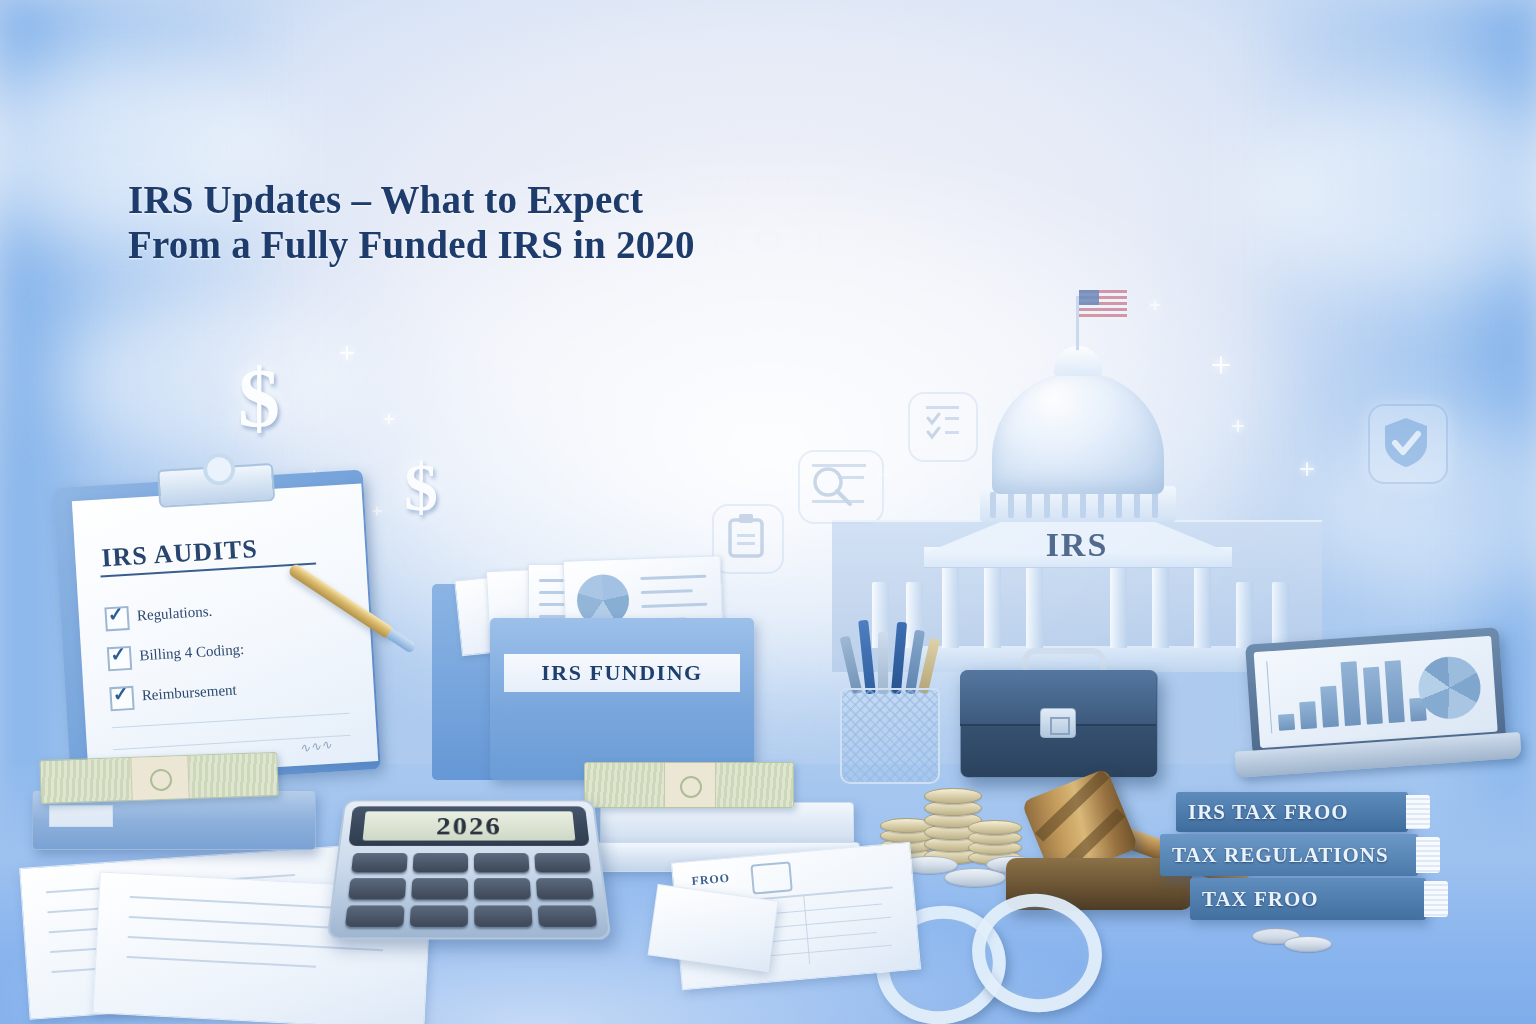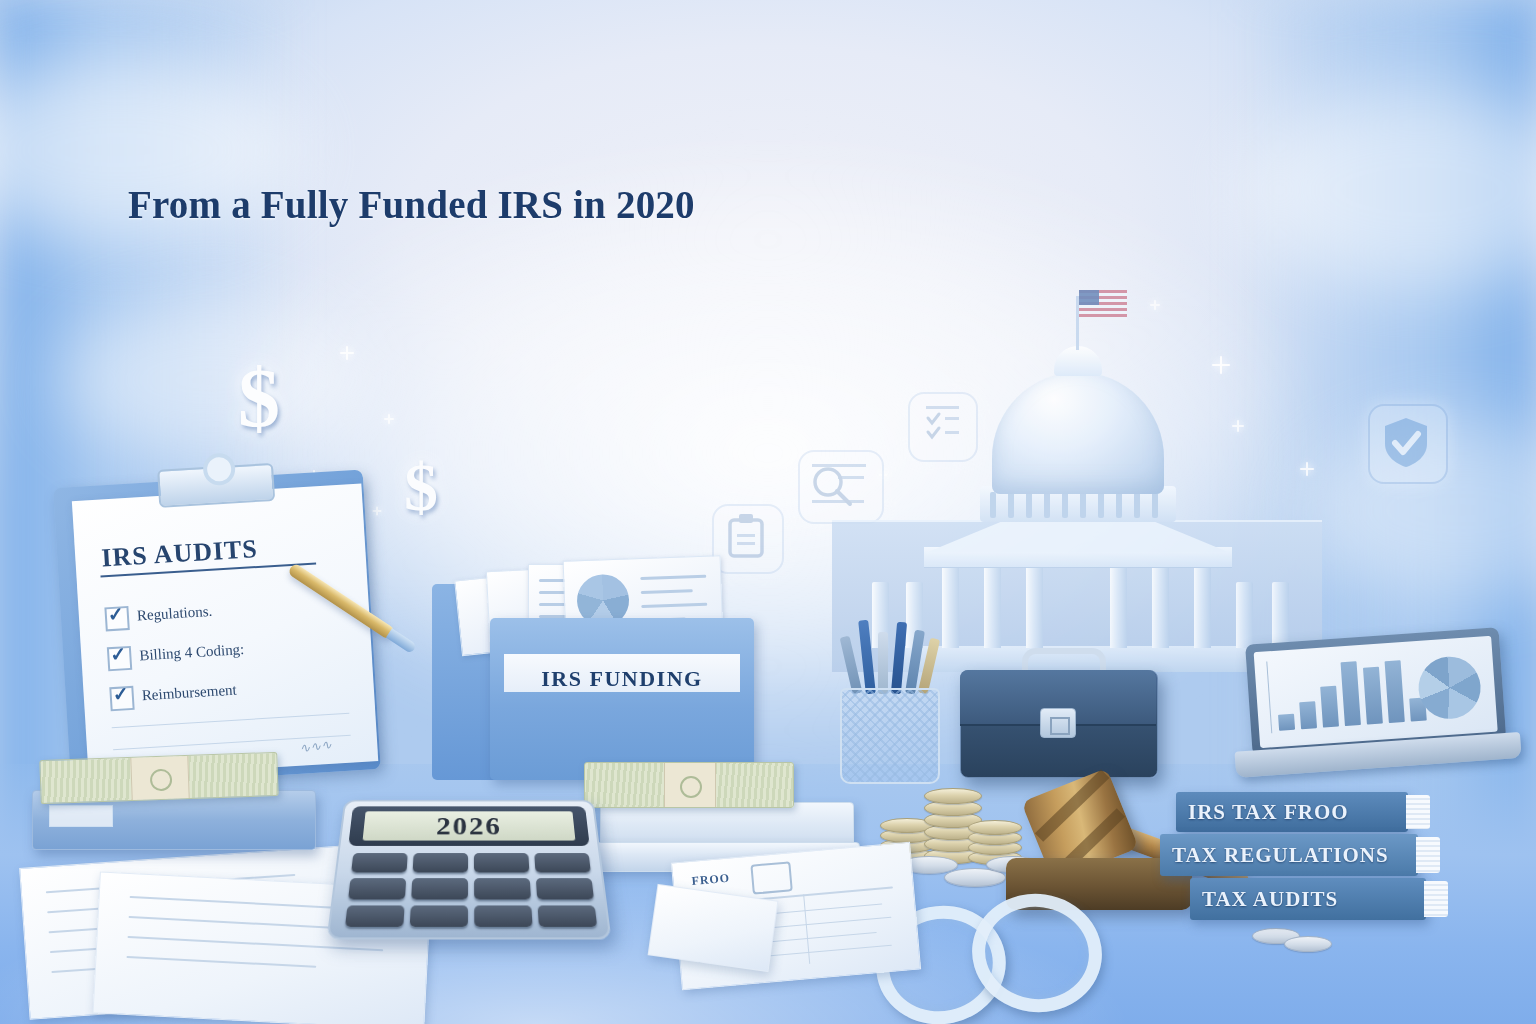--- a/index.html
+++ b/index.html
@@ -106,21 +106,21 @@
   
   #folder{left:432px;top:556px;width:330px;height:230px;}
   .fd-back{position:absolute;left:0;top:28px;width:86px;height:196px;border-radius:5px 0 0 5px;
      background:linear-gradient(180deg,#8bb4e4,#6698d6);}
   .fd-doc{position:absolute;background:linear-gradient(160deg,#ffffff,#e6eef9);
      box-shadow:1px 2px 5px rgba(70,105,155,.25);border:1px solid #dbe7f5;}
   .fd-front{position:absolute;left:58px;top:62px;width:264px;height:162px;border-radius:5px;
      background:linear-gradient(180deg,#9cc0e9 0%,#7aa7dd 55%,#6b9cd6 100%);
      box-shadow:3px 5px 12px rgba(55,90,140,.35);}
   .fd-label{position:absolute;left:14px;top:36px;width:236px;height:38px;
-     background:linear-gradient(180deg,#f7fafe,#e6eef9);display:flex;align-items:flex-end;justify-content:center;}
+     background:linear-gradient(180deg,#f7fafe,#e6eef9);display:flex;align-items:center;justify-content:center;}
   .fd-label span{font-size:22px;font-weight:700;color:#1f3f6d;letter-spacing:1.5px;}
   .docline{position:absolute;height:3px;background:#b9cee6;border-radius:2px;}
 
   
   #calc{left:336px;top:790px;width:266px;height:150px;transform:perspective(420px) rotateX(22deg);}
   .calc-body{position:absolute;inset:0;border-radius:12px;
      background:linear-gradient(180deg,#e7eef7 0%,#c9d8ea 55%,#9fb6d1 100%);
      box-shadow:4px 8px 16px rgba(55,90,140,.4);border:2px solid #b4c7dd;}
   .calc-top{position:absolute;left:8px;top:6px;right:8px;height:46px;border-radius:8px;
      background:linear-gradient(180deg,#46556b,#2f3c4e);}
@@ -239,20 +239,21 @@
   <div class="sparkle" style="left:384px;top:414px;width:10px;height:10px;opacity:.8;"></div>
   <div class="sparkle" style="left:306px;top:470px;width:16px;height:16px;opacity:.85;"></div>
   <div class="sparkle" style="left:372px;top:506px;width:9px;height:9px;opacity:.7;"></div>
   <div class="sparkle" style="left:1212px;top:356px;width:18px;height:18px;opacity:.95;"></div>
   <div class="sparkle" style="left:1232px;top:420px;width:12px;height:12px;opacity:.8;"></div>
   <div class="sparkle" style="left:1300px;top:462px;width:14px;height:14px;opacity:.85;"></div>
   <div class="sparkle" style="left:1150px;top:300px;width:10px;height:10px;opacity:.7;"></div>
   <div class="sparkle" style="left:878px;top:470px;width:9px;height:9px;opacity:.6;"></div>
 
   <div class="headline">
+    <span class="l1">IRS Updates – What to Expect</span>
     <span class="l2">From a Fully Funded IRS in 2020</span>
   </div>
 
   <div class="ghost" style="left:908px;top:392px;width:66px;height:66px;">
     <div class="card"></div>
     <svg width="66" height="66" viewBox="0 0 66 66" aria-hidden="true">
       <path d="M20 26 l4 5 7-9" stroke="#5b83b8" stroke-width="3" fill="none" stroke-linecap="round"></path>
       <path d="M20 40 l4 5 7-9" stroke="#5b83b8" stroke-width="3" fill="none" stroke-linecap="round"></path>
       <rect x="37" y="25" width="14" height="3" fill="#7ba0cd"></rect>
       <rect x="37" y="39" width="14" height="3" fill="#7ba0cd"></rect>
@@ -304,20 +305,21 @@
     <div class="col" style="left:278px;"></div>
     <div class="col" style="left:320px;"></div>
     <div class="col" style="left:362px;"></div>
     <div class="col" style="left:40px;height:66px;"></div>
     <div class="col" style="left:74px;height:66px;"></div>
     <div class="col" style="left:404px;height:66px;"></div>
     <div class="col" style="left:440px;height:66px;"></div>
 
     <div class="entab"></div>
     <div class="pediment"></div>
+    <div class="cap-title">IRS</div>
 
     <div class="drum">
       <div class="dcol" style="left:10px;"></div>
         <div class="dcol" style="left:28px;"></div>
       <div class="dcol" style="left:46px;"></div>
         <div class="dcol" style="left:64px;"></div>
       <div class="dcol" style="left:82px;"></div>
         <div class="dcol" style="left:100px;"></div>
       <div class="dcol" style="left:118px;"></div>
         <div class="dcol" style="left:136px;"></div>
@@ -527,21 +529,21 @@
     </div>
     <div class="book" style="left:10px;top:42px;width:258px;height:42px;background:linear-gradient(180deg,#6b98c6,#4b7aa9);">
       <div class="pages"></div>
       <div class="spine">
           <span>TAX REGULATIONS</span>
         </div>
     </div>
     <div class="book" style="left:40px;top:86px;width:236px;height:42px;background:linear-gradient(180deg,#5f8dbe,#41709f);">
       <div class="pages"></div>
       <div class="spine">
-          <span>TAX AUDITS</span>
+          <span>TAX FROO</span>
         </div>
     </div>
   </div>
 
   <div class="obj" id="laptop">
     <div class="lt-lid">
       <div class="lt-screen">
         <div class="lt-axis"></div>
         <div class="lt-bar" style="left:20px;width:16px;height:16px;"></div>
         <div class="lt-bar" style="left:42px;width:16px;height:27px;"></div>

